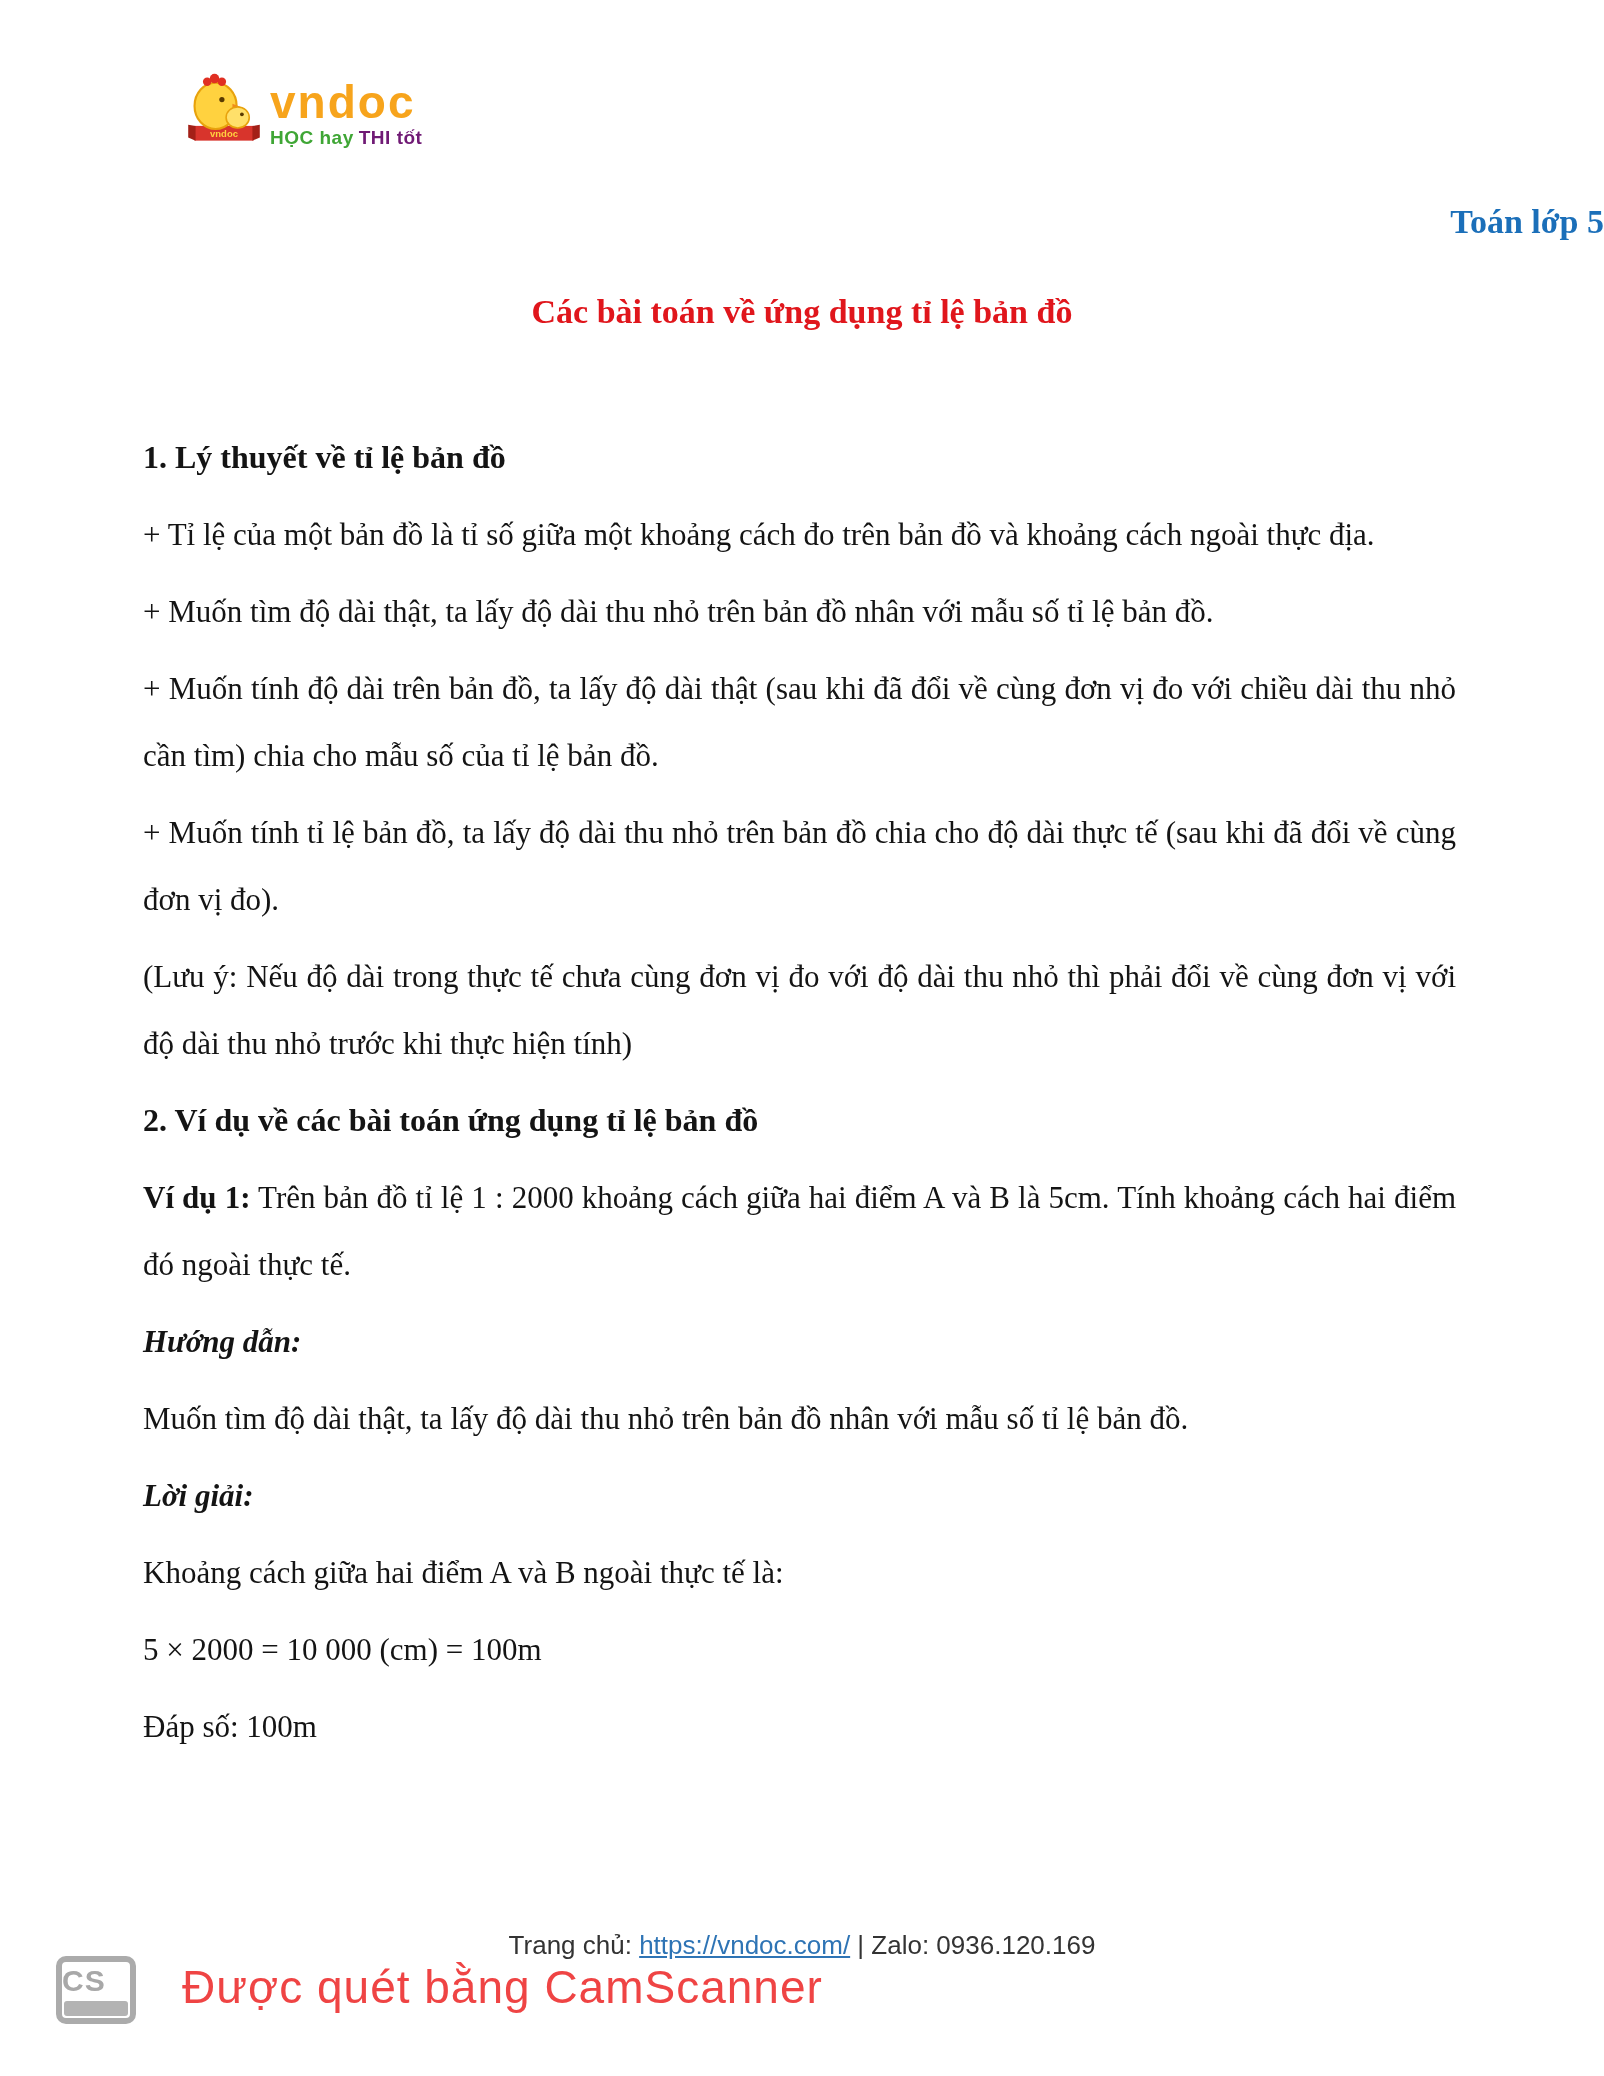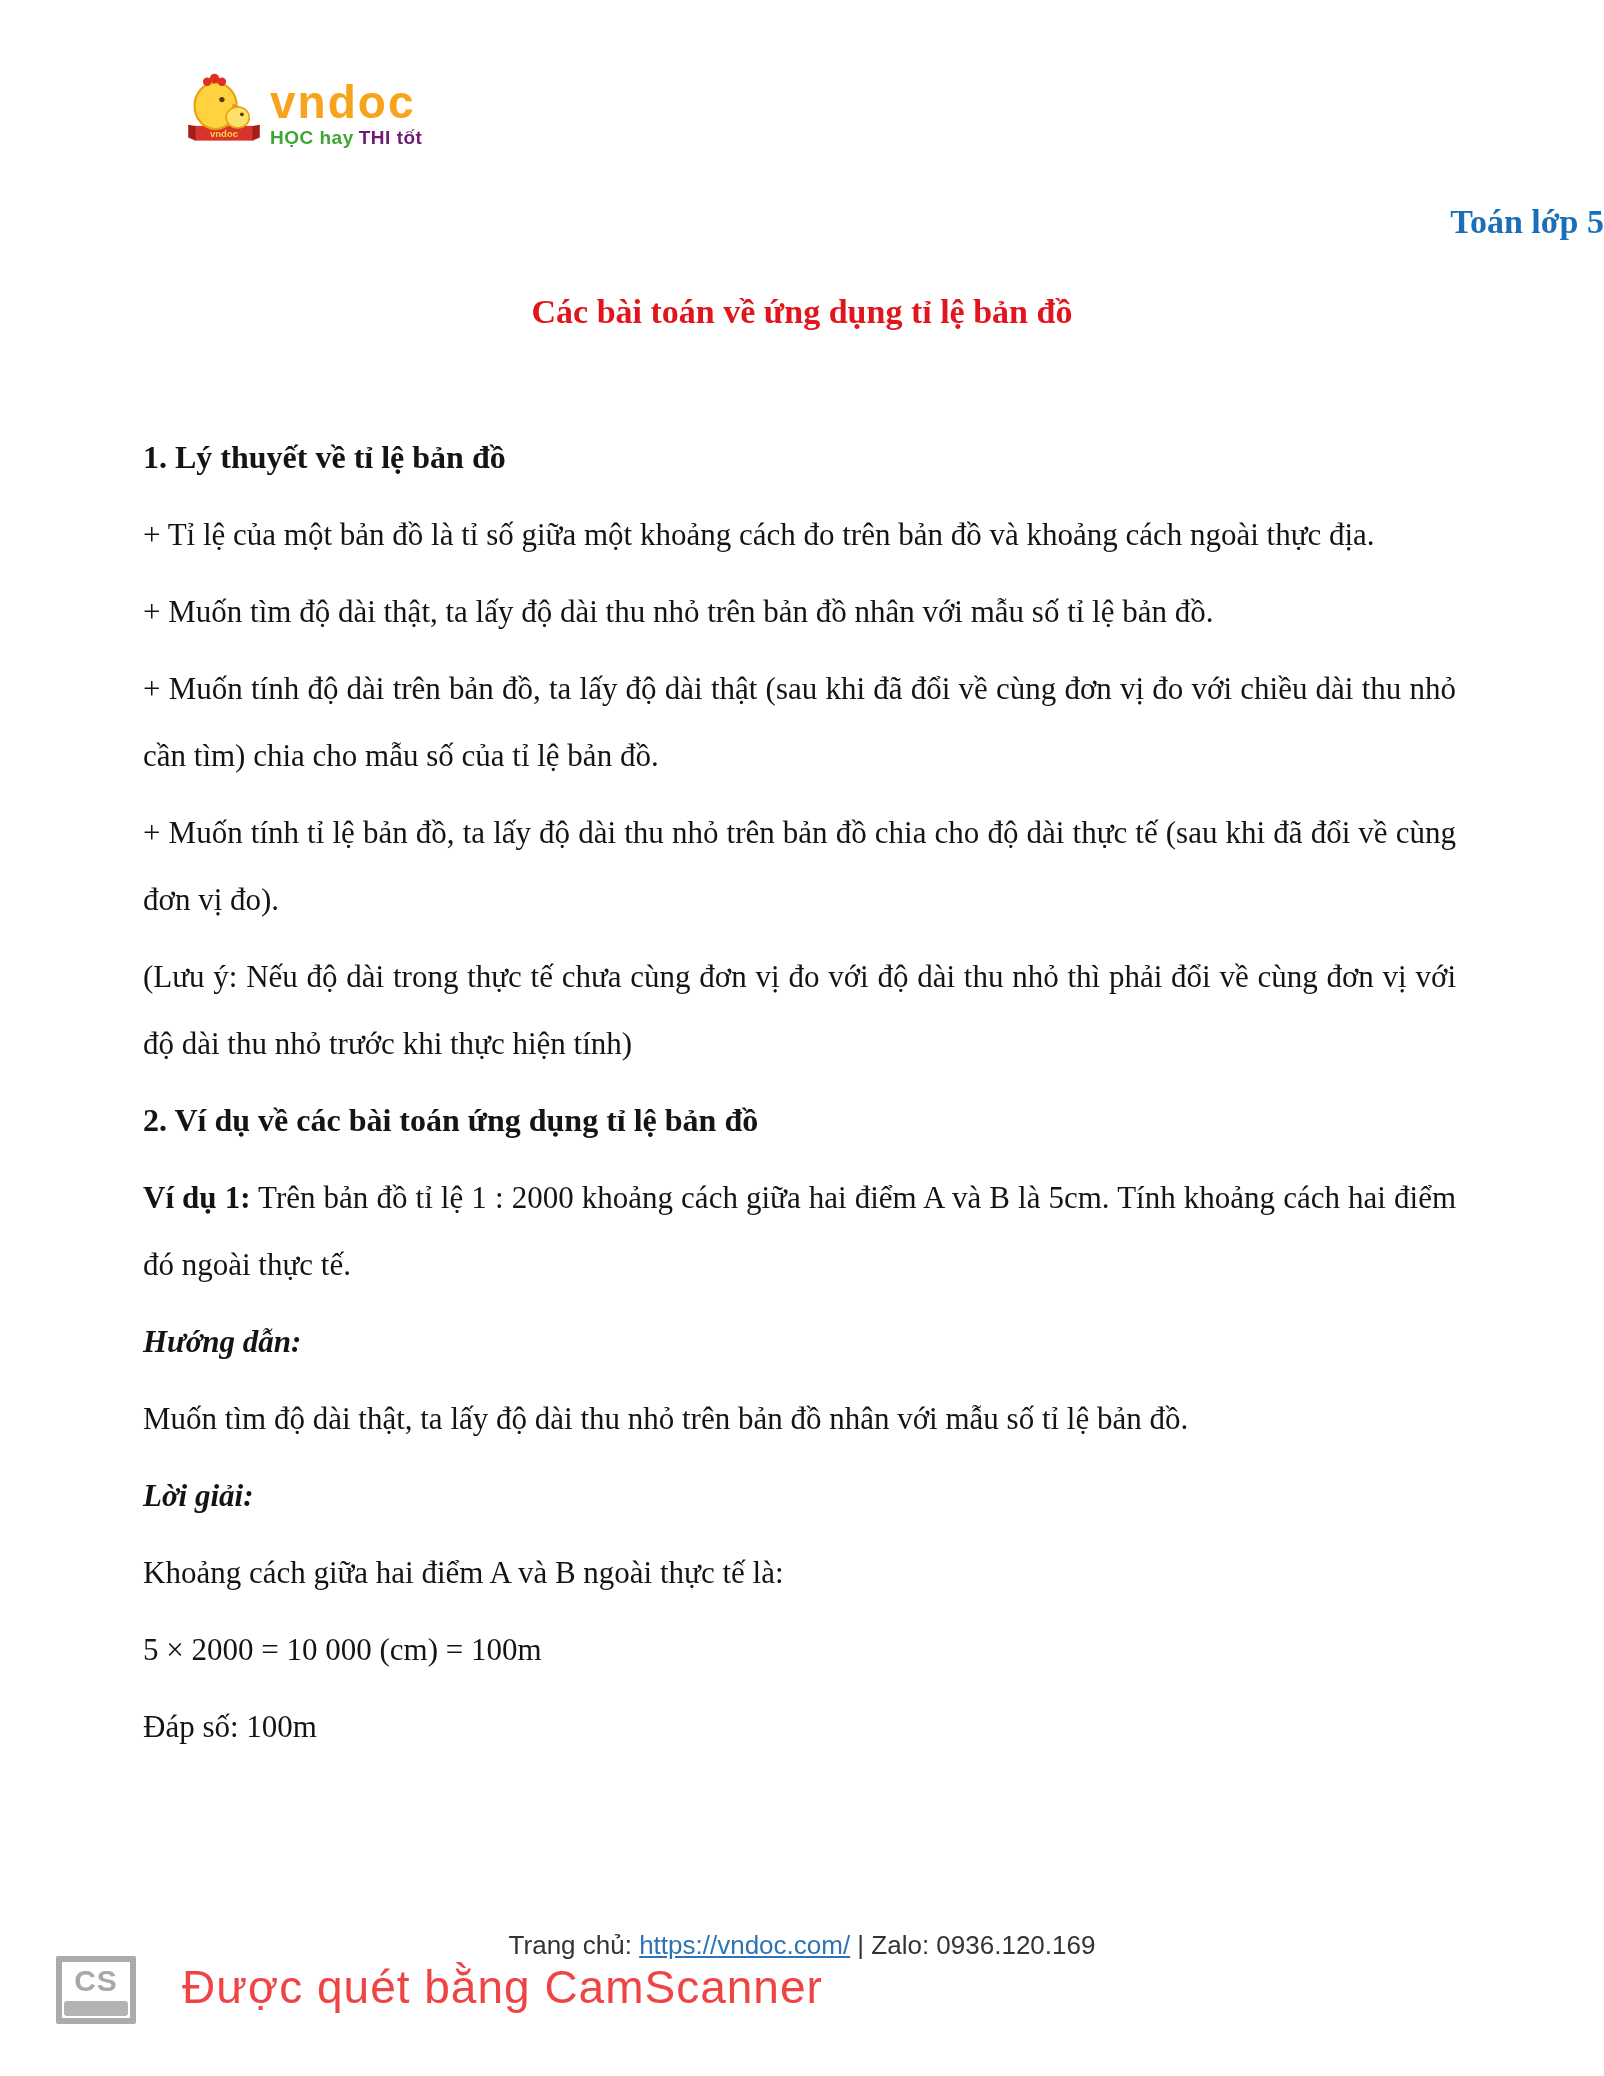--- a/index.html
+++ b/index.html
@@ -50,22 +50,22 @@
   .footer-link { color:#2e74b5; text-decoration:underline; cursor:pointer; }
 
   
   .watermark {
     position:absolute; left:56px; top:1956px;
     display:flex; align-items:flex-start; gap:20px;
     font-family:"Liberation Sans","DejaVu Sans",sans-serif;
   }
   .cs-icon {
     position:relative; width:68px; height:56px;
-    border:6px solid #ababab; border-radius:2px;
-    text-align:center; flex:none;
+    border:6px solid #ababab; border-radius:10px;
+    text-align:left; flex:none;
   }
   .cs-letters {
     display:block; font-weight:bold; font-size:30px; color:#a8a8a8;
     line-height:38px; letter-spacing:1px;
   }
   .cs-bar {
     position:absolute; left:2px; right:2px; bottom:2px; height:15px;
     background:#b3b3b3; border-radius:3px;
   }
   .wm-text { font-size:46px; color:#ef4444; letter-spacing:1px; line-height:62px;margin-left:26px; }

